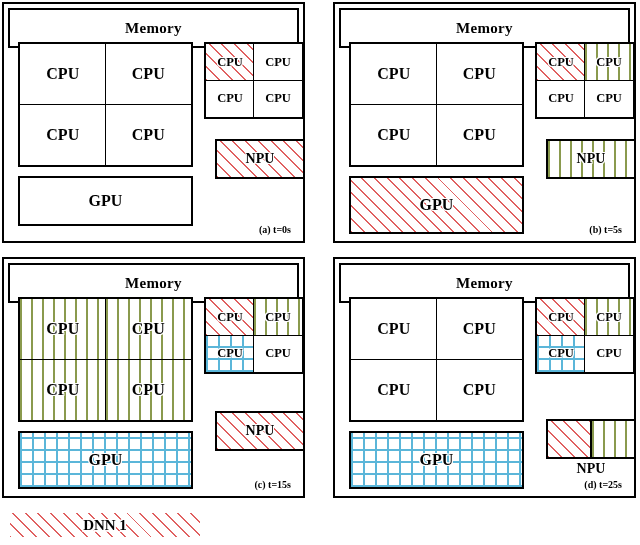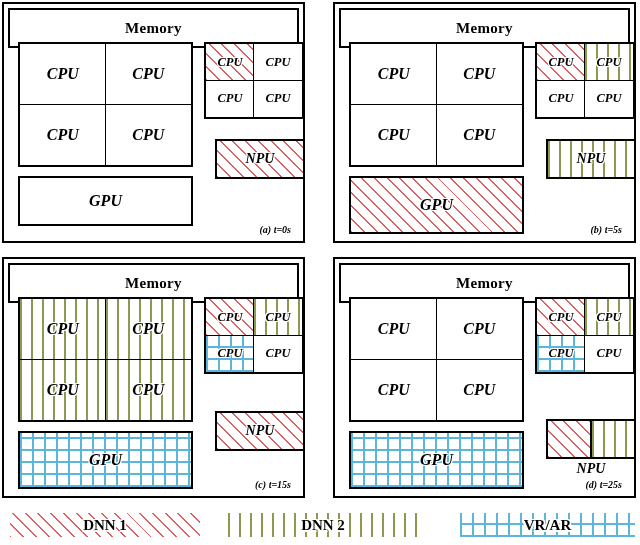--- a/index.html
+++ b/index.html
@@ -54,21 +54,21 @@
     border:2.5px solid #000;
     box-sizing:border-box;
     display:flex;align-items:center;justify-content:center;
     background:#fff;
   }
   .memory-bar span{
     font-weight:bold;font-size:15px;letter-spacing:.3px;
   }
 
   .body-area{
-    position:absolute;left:4px;top:32px;right:4px;bottom:4px;font-style:italic;
+    position:absolute;left:4px;top:32px;right:4px;bottom:4px;
   }
 
   
   .cpu-quad{
     position:absolute;
     border:2.5px solid #000;
     box-sizing:border-box;
     display:grid;
     grid-template-columns:1fr 1fr;
     grid-template-rows:1fr 1fr;
@@ -344,19 +344,13 @@
       <div class="caption">(d) t=25s</div>
     </div>
   </div>
 
 </div>
 
 <div class="legend">
   <div class="legend-item lg-0 hatch-dnn1">
     <span class="lbl">DNN 1</span>
   </div>
-  <div class="legend-item lg-1 hatch-dnn2">
-    <span class="lbl">DNN 2</span>
-  </div>
-  <div class="legend-item lg-2 hatch-vrar">
-    <span class="lbl">VR/AR</span>
-  </div>
 </div>
 
 </body></html>

